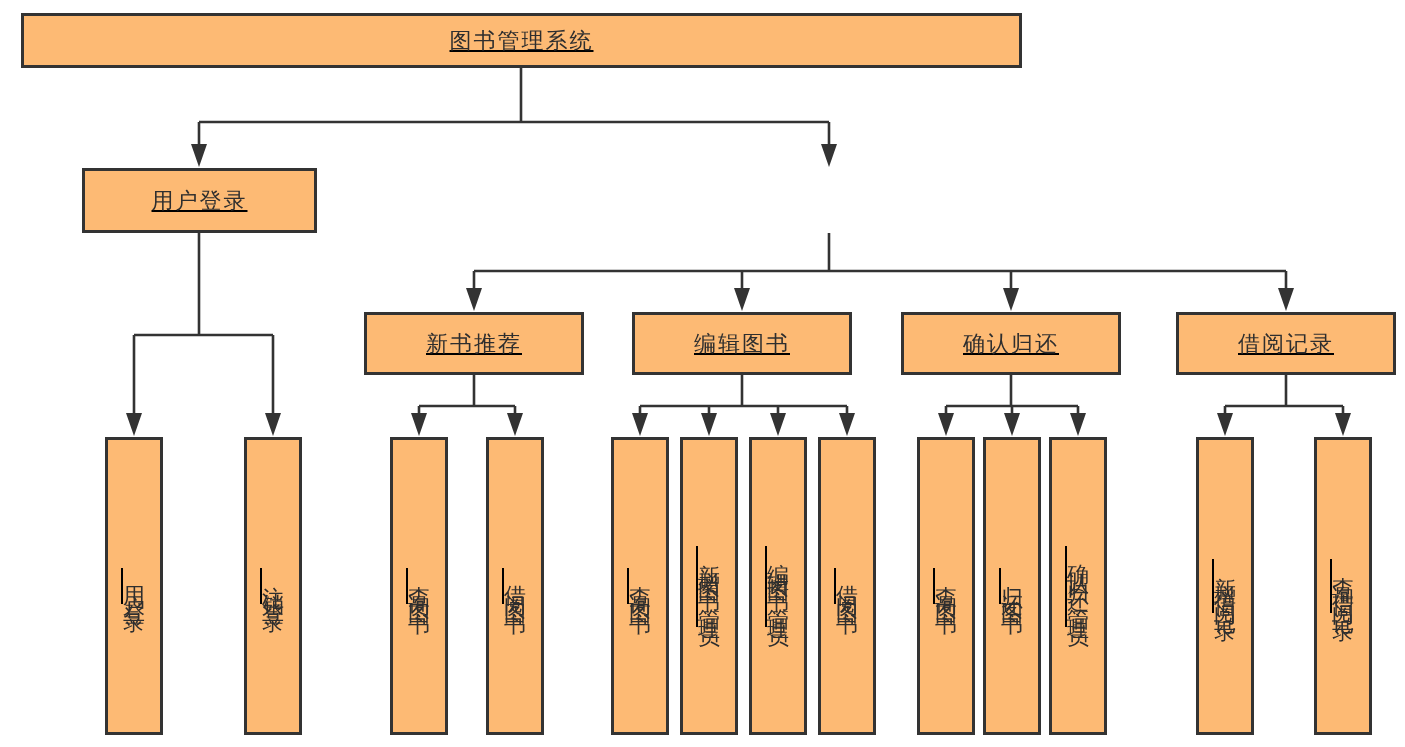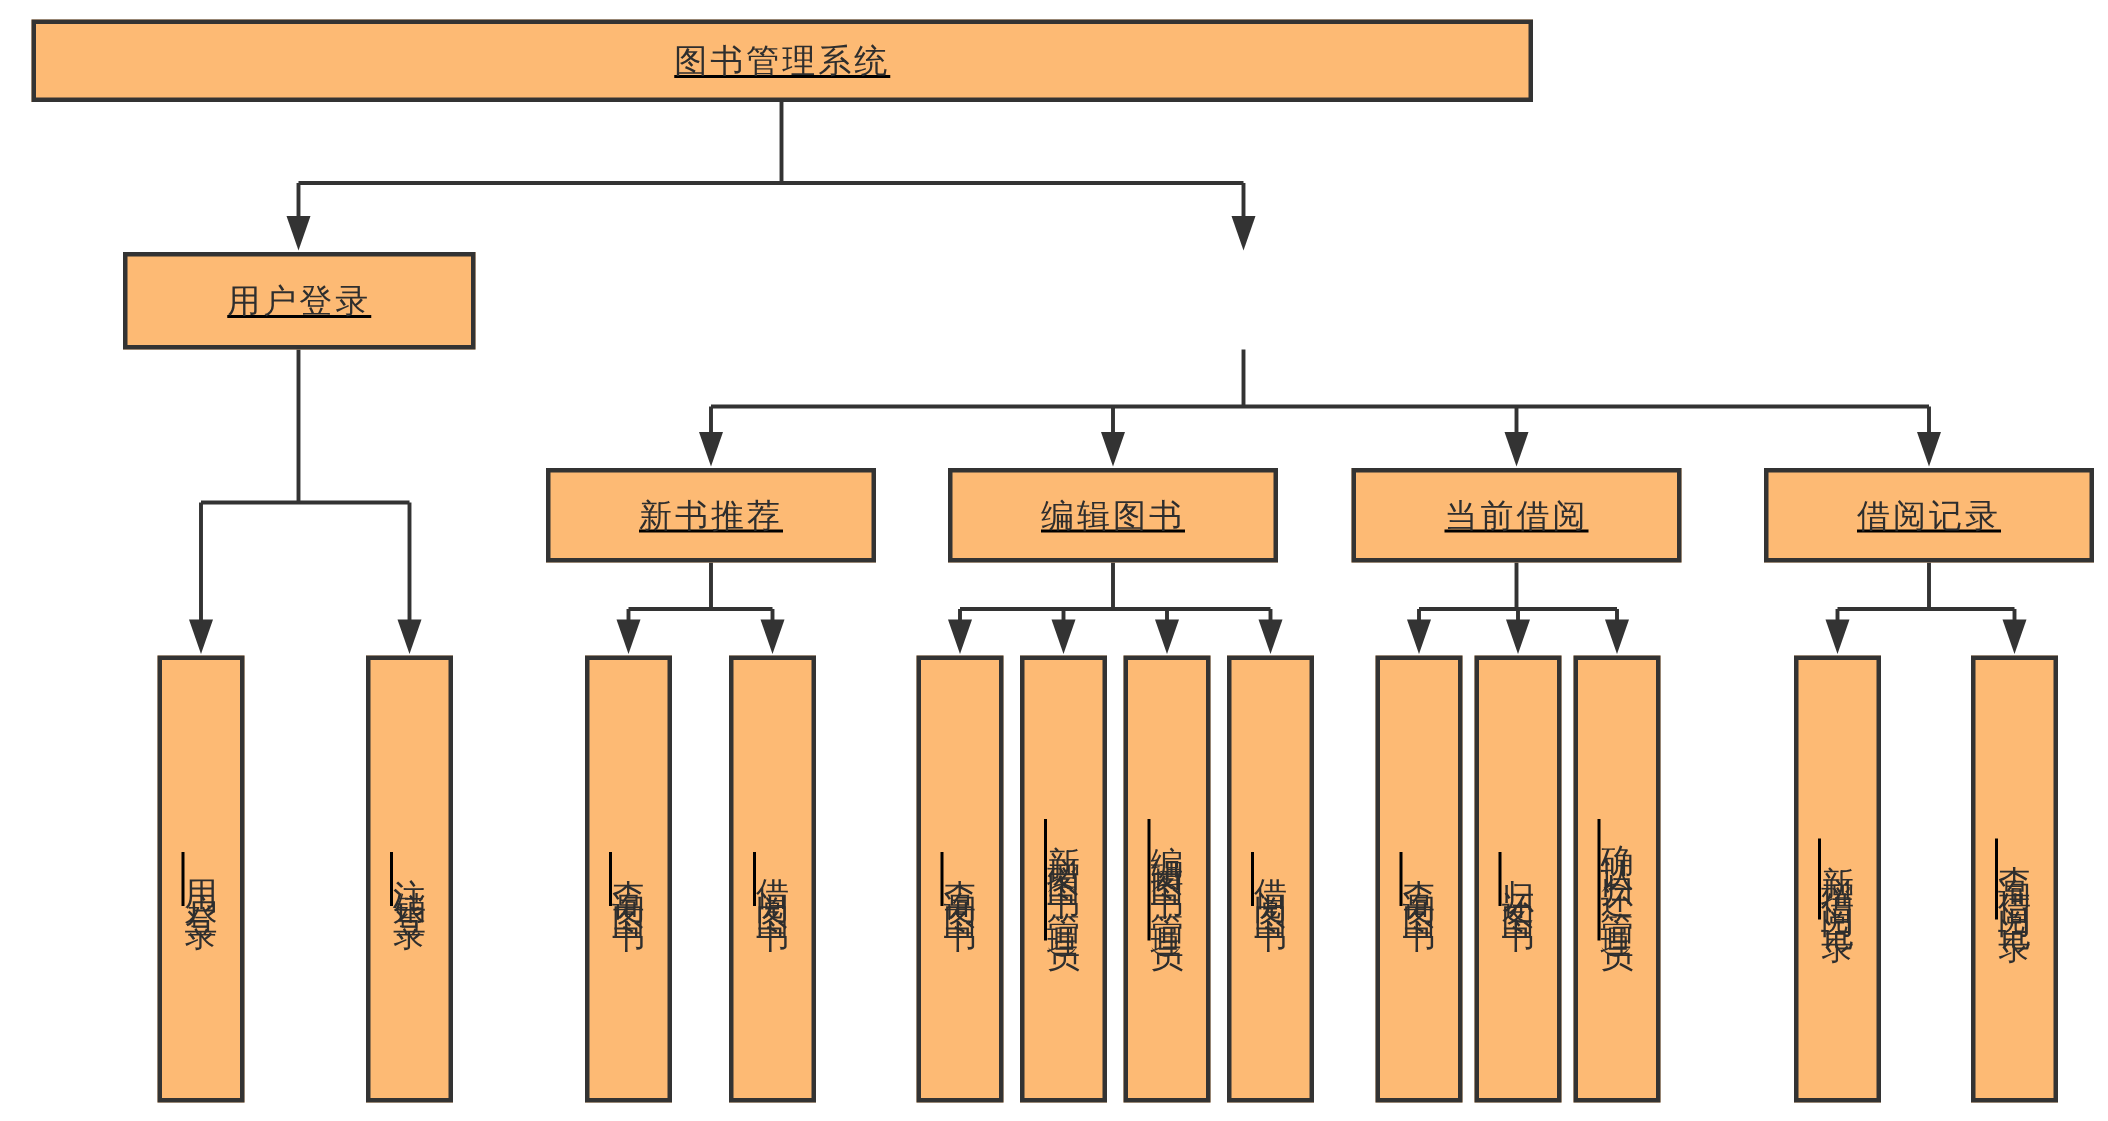--- a/index.html
+++ b/index.html
@@ -111,21 +111,21 @@
     <span class="hlabel">用户登录</span>
   </div>
 
   <div class="node lvl3" style="left:364px">
     <span class="hlabel">新书推荐</span>
   </div>
   <div class="node lvl3" style="left:632px">
     <span class="hlabel">编辑图书</span>
   </div>
   <div class="node lvl3" style="left:901px">
-    <span class="hlabel">当前借阅</span>
+    <span class="hlabel">确认归还</span>
   </div>
   <div class="node lvl3" style="left:1176px">
     <span class="hlabel">借阅记录</span>
   </div>
 
   <div class="node leaf" style="left:105px">
     <span class="vlabel">用户登录</span>
   </div>
   <div class="node leaf" style="left:244px">
     <span class="vlabel">注销登录</span>

